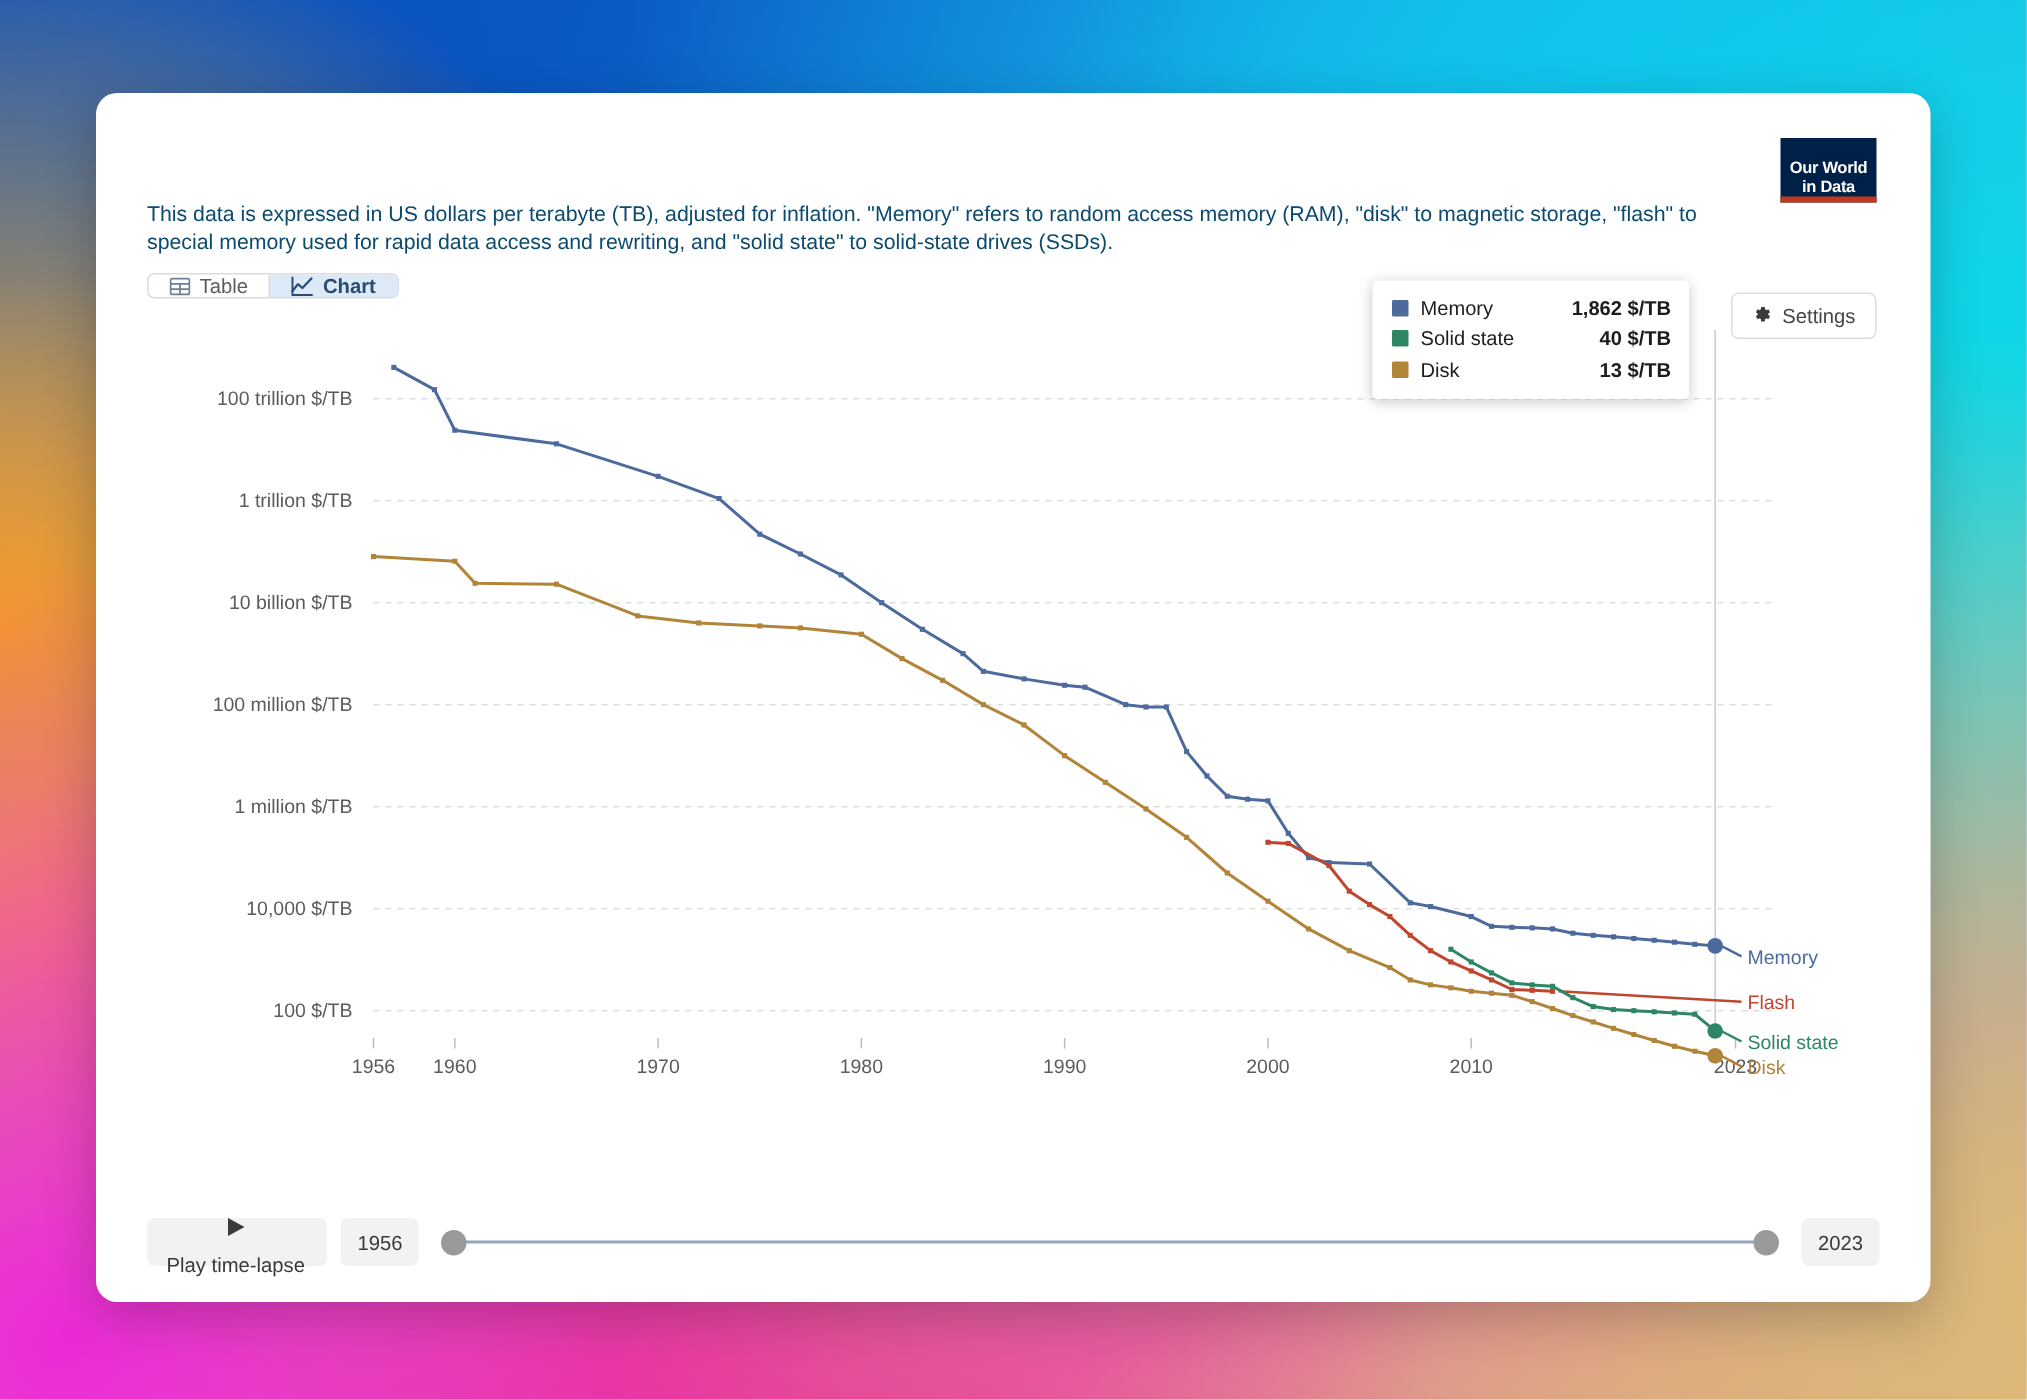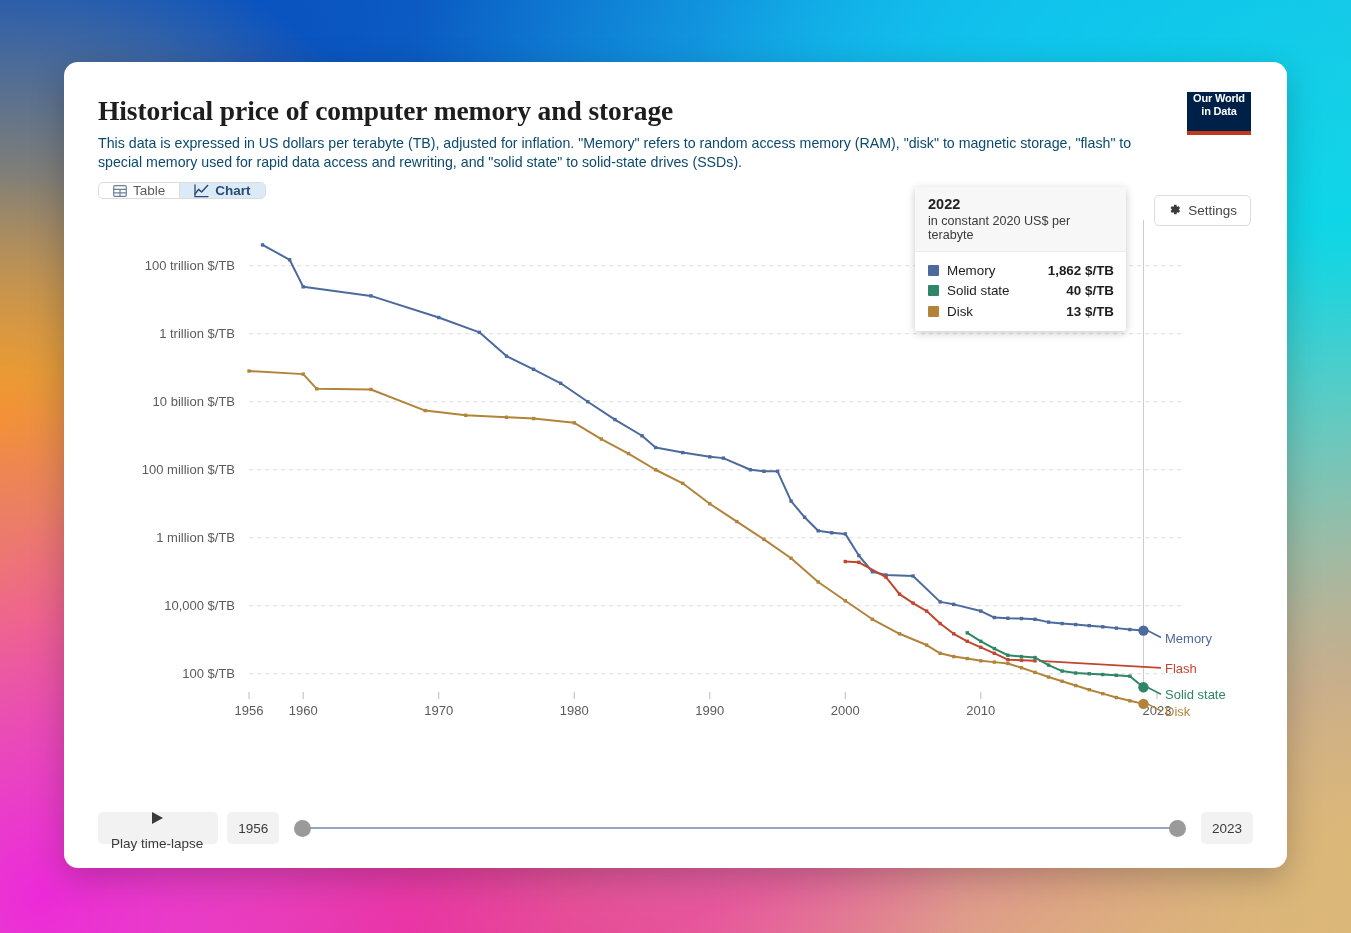--- a/index.html
+++ b/index.html
@@ -41,21 +41,21 @@
   .subtitle {
     position: absolute; left: 34px; top: 72px; width: 1055px;
     font-size: 14.2px; line-height: 18.5px; color: #0c4a6e;
   }
 
   .owid-logo {
     position: absolute; right: 36px; top: 30px;
     width: 64px; height: 43px;
     background: #002147;
     display: flex; flex-direction: column;
-    align-items: center; justify-content: flex-start;
+    align-items: center; justify-content: flex-end;
     border-bottom: 4px solid #c0391e;
   }
   .owid-logo span {
     color: #fff; font-size: 11px; font-weight: 700;
     line-height: 12.5px; text-align: center; letter-spacing: -0.2px;
   }
 
   
   .tabs {
     position: absolute; left: 34px; top: 120px;
@@ -132,21 +132,20 @@
     border-radius: 50%; background: #9a9a9a; cursor: pointer;
   }
   .handle.left { left: 0; }
   .handle.right { right: 0; }
 </style>
 </head>
 <body>
 
 <div class="card">
 
-  <div class="title">Historical price of computer memory and storage</div>
   <div class="subtitle">This data is expressed in US dollars per terabyte (TB), adjusted for inflation. "Memory" refers to random access memory (RAM), "disk" to magnetic storage, "flash" to special memory used for rapid data access and rewriting, and "solid state" to solid-state drives (SSDs).</div>
 
   <div class="owid-logo">
     <span>Our World</span>
     <span>in Data</span>
   </div>
 
   <div class="tabs">
     <div class="tab">
       <span>
@@ -342,24 +341,20 @@
           <rect x="1064.1955223880598" y="460.4647366731387" width="3.4" height="3.4" fill="#2E8664"></rect>
           <rect x="1077.7477611940296" y="471.5949404422739" width="3.4" height="3.4" fill="#2E8664"></rect>
           <circle cx="1079.4477611940297" cy="473.2949404422739" r="5.2" fill="#2E8664"></circle>
           <line x1="1083.4477611940297" y1="473.2949404422739" x2="1097" y2="480.2949404422739" stroke="#2E8664" stroke-width="1.6"></line>
         </g>
         <text x="1101" y="485.2949404422739" fill="#2E8664" class="series-label">Solid state</text>
       </svg>
   </div>
 
   <div class="tooltip">
-    <div class="tt-head">
-      <div class="tt-year">2022</div>
-      <div class="tt-unit">in constant 2020 US$ per terabyte</div>
-    </div>
     <div class="tt-body" id="tt-body">
         <div class="tt-row">
           <span class="tt-sw" style="background:#4C6A9C"></span>
           <span class="tt-name">Memory</span>
           <span class="tt-val">1,862 $/TB</span>
         </div>
         <div class="tt-row">
           <span class="tt-sw" style="background:#2E8664"></span>
           <span class="tt-name">Solid state</span>
           <span class="tt-val">40 $/TB</span>

